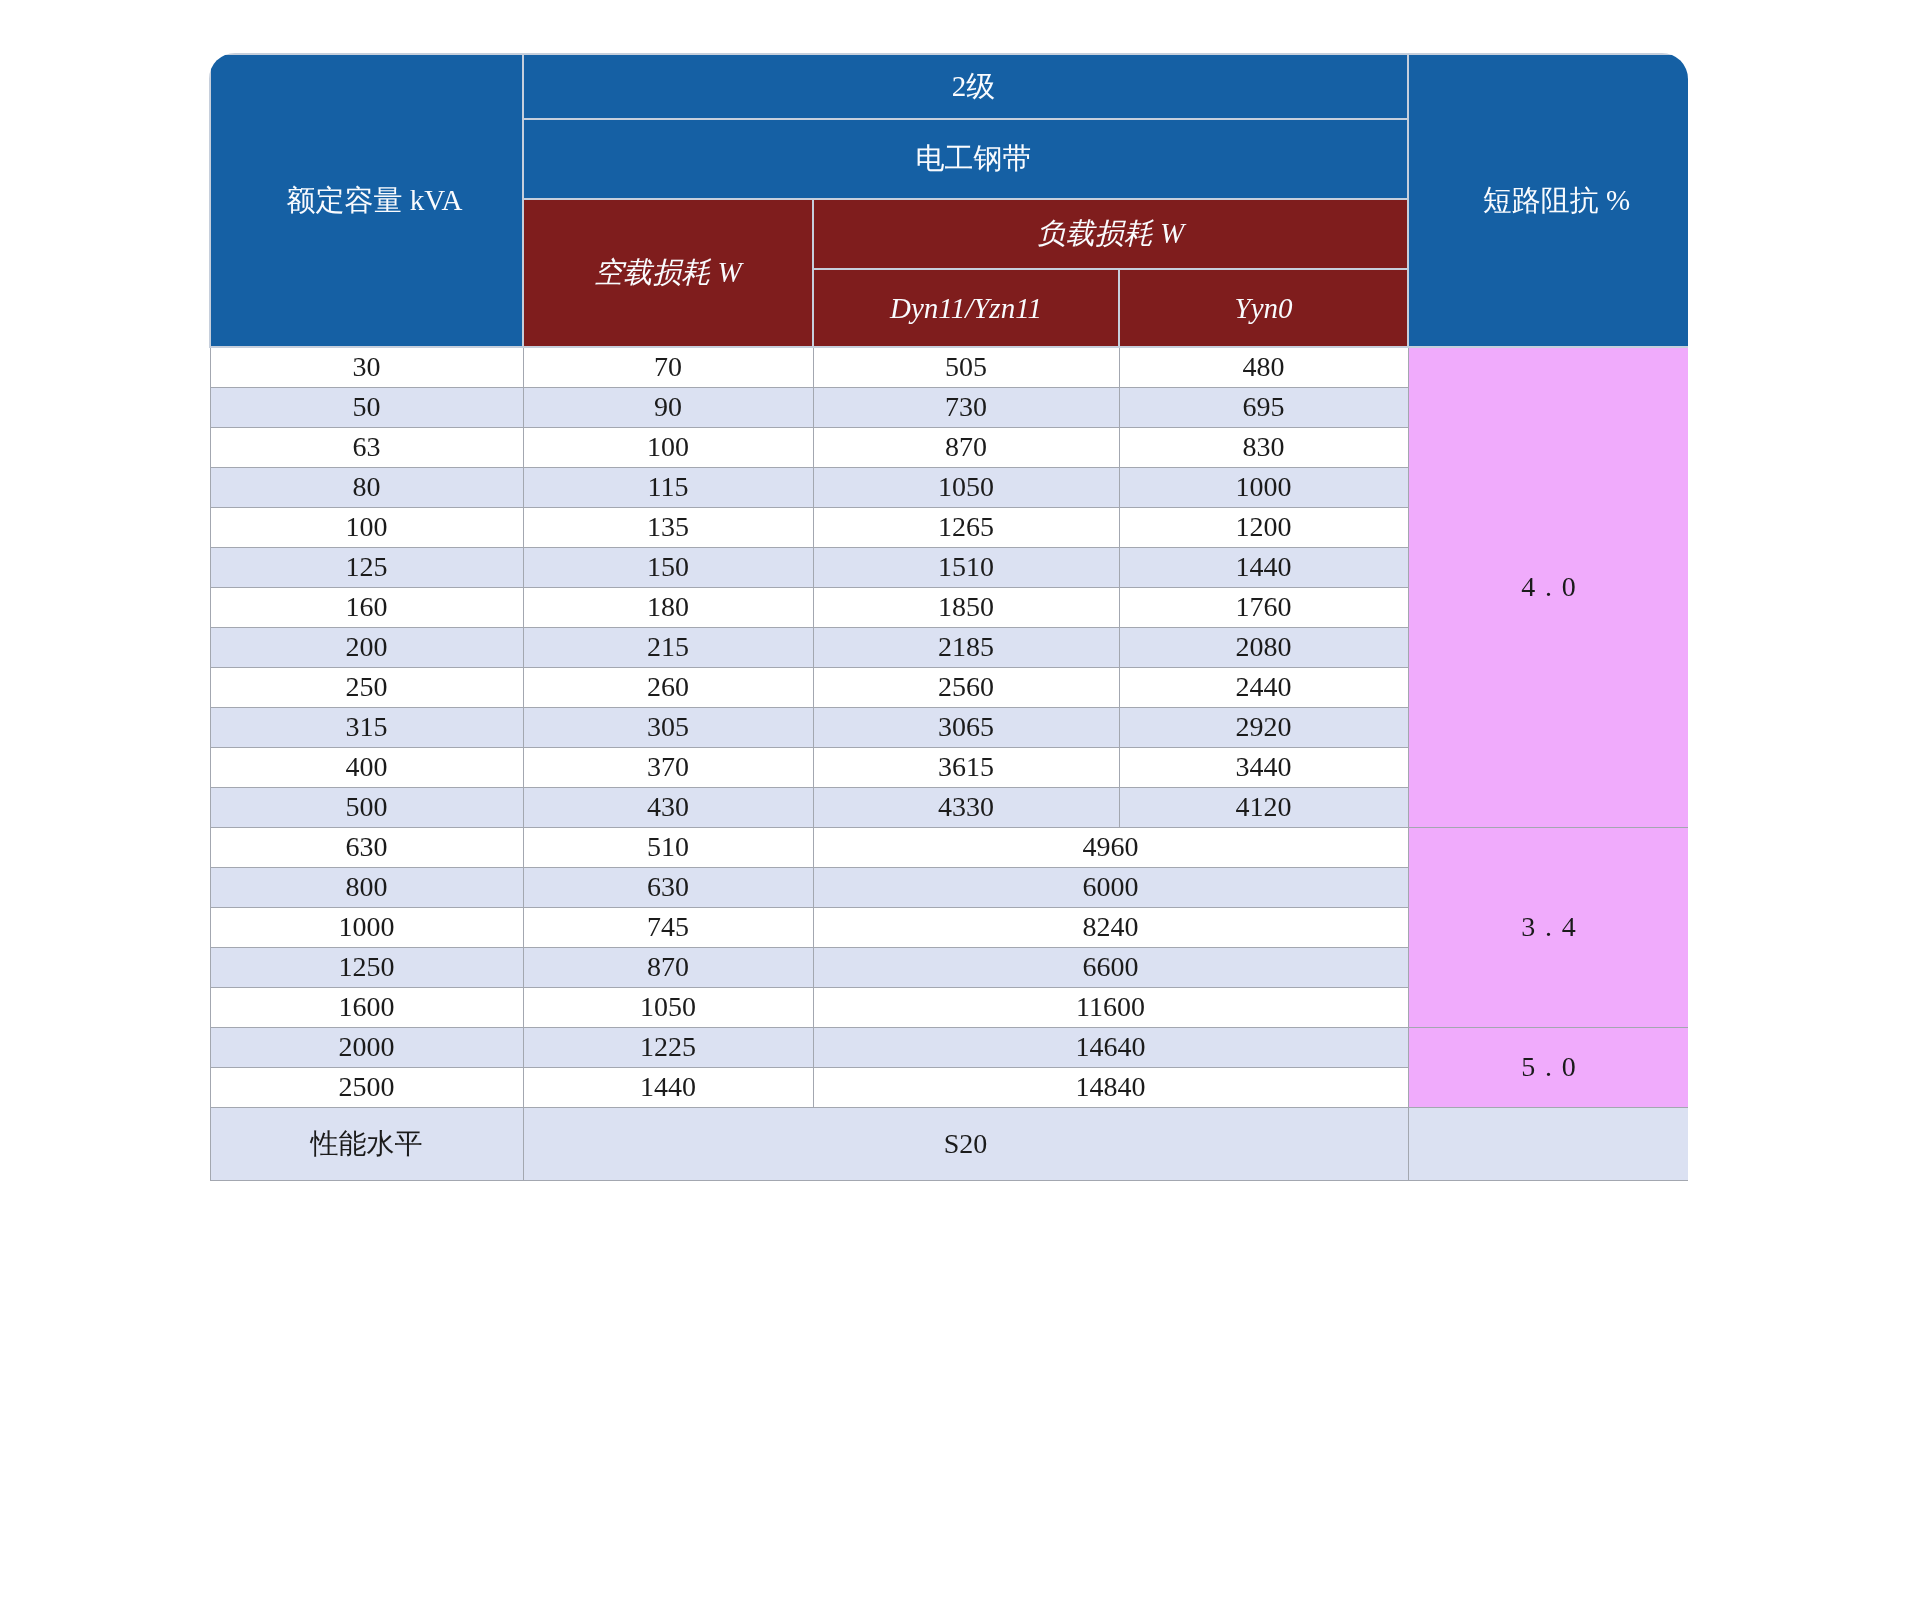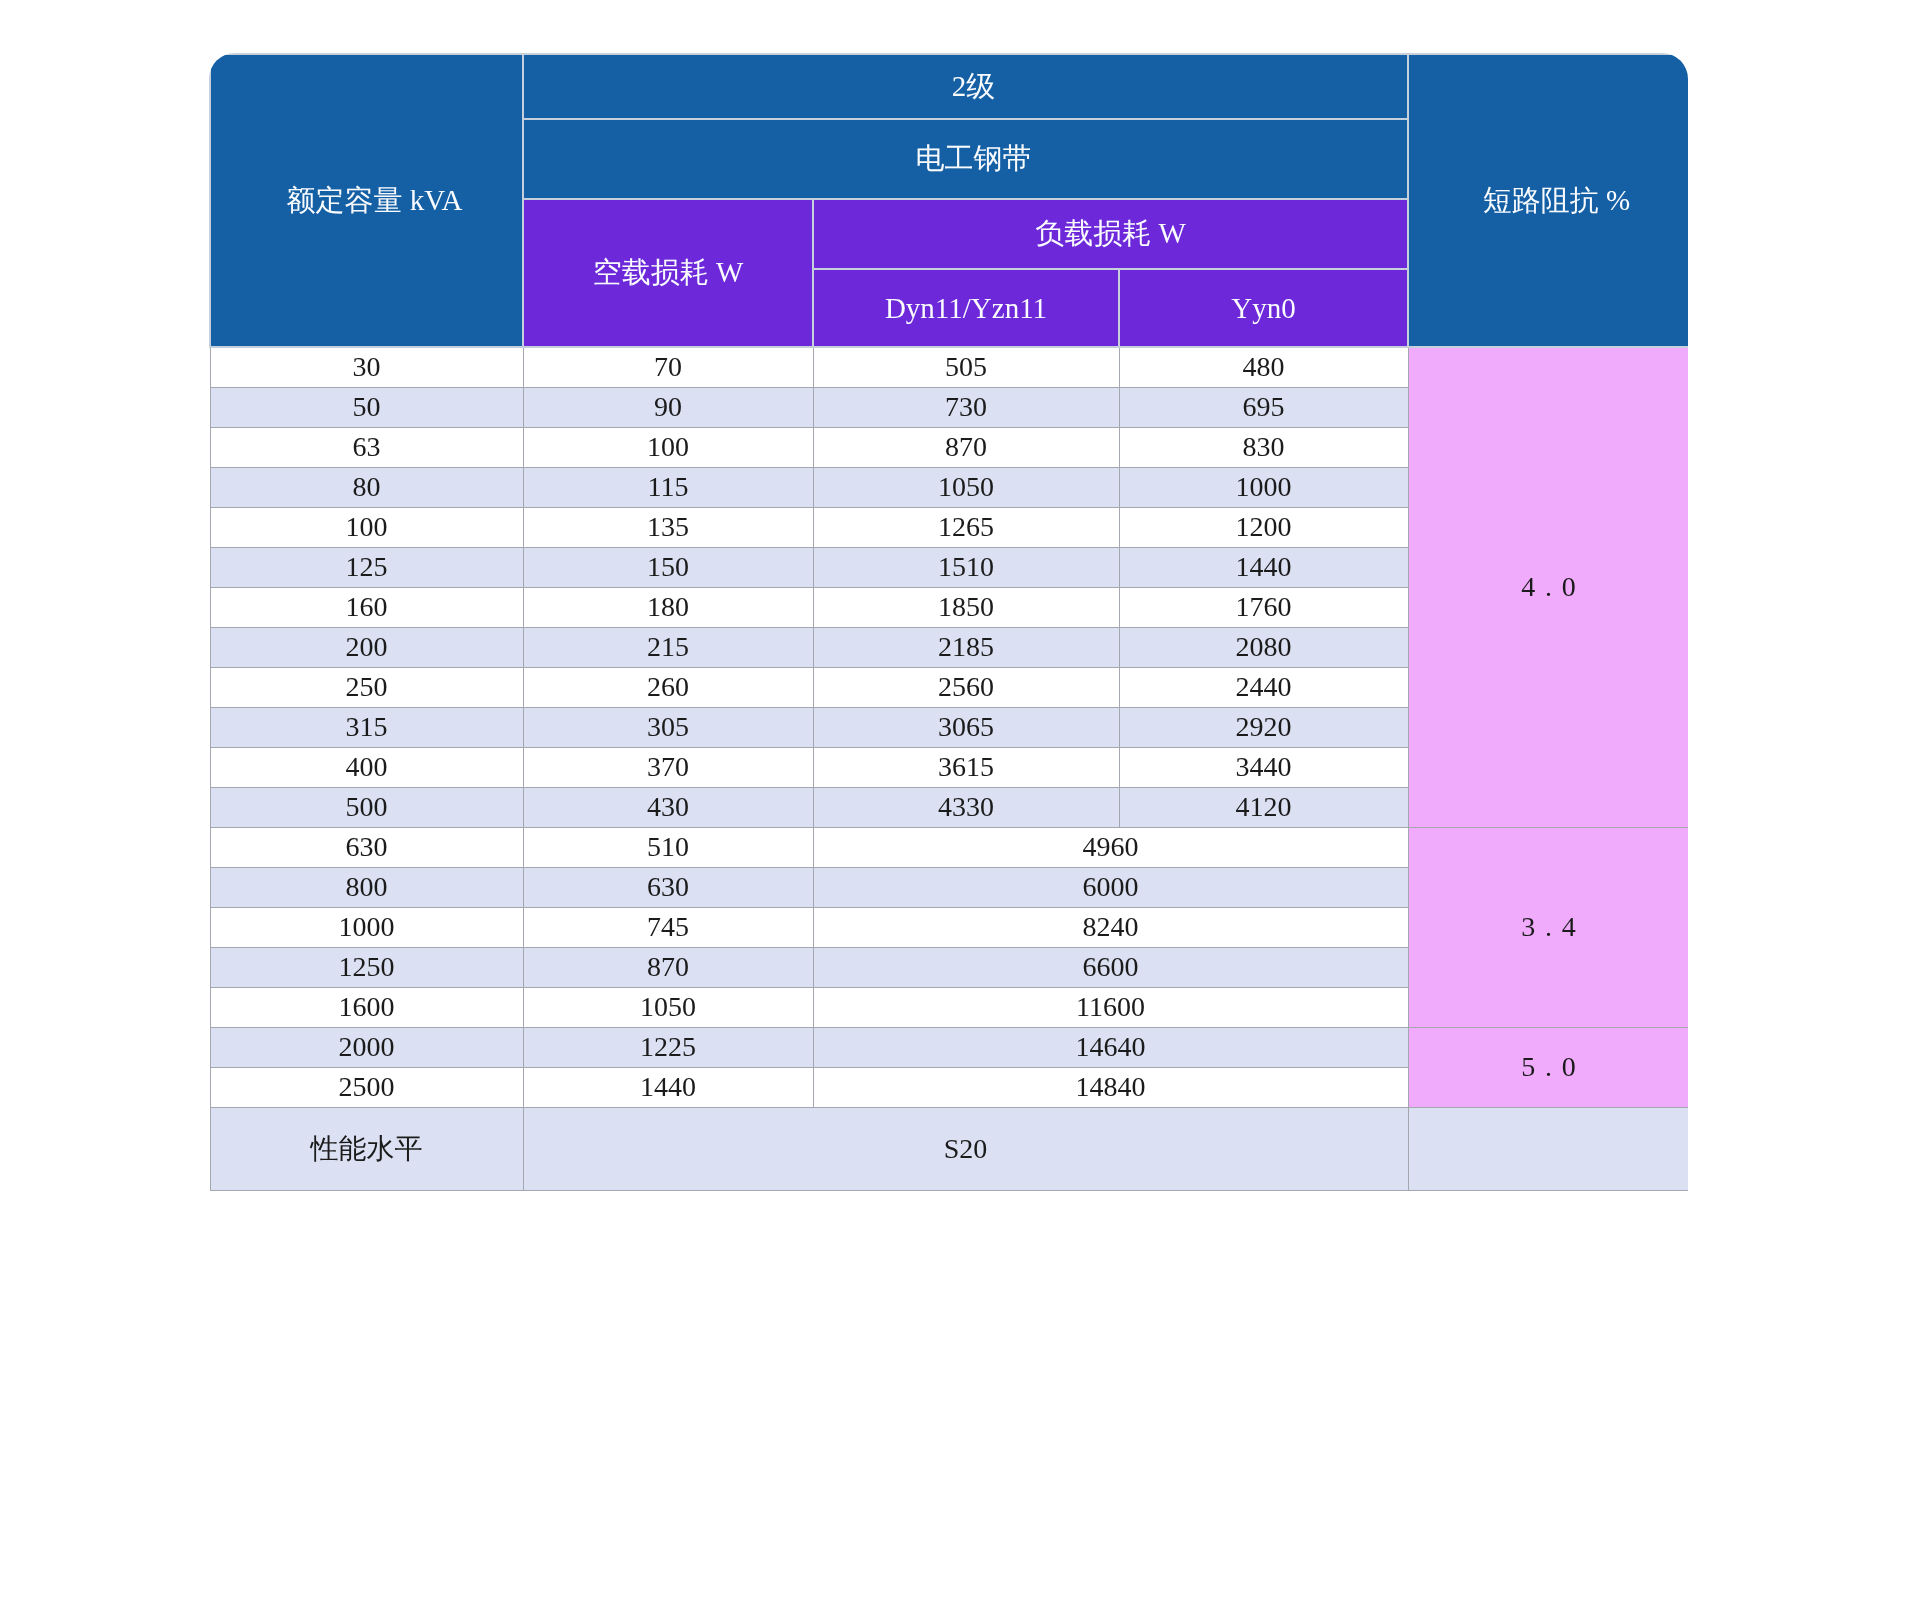--- a/index.html
+++ b/index.html
@@ -26,28 +26,28 @@
     color:#1b1b1b;
     padding:0;
     overflow:hidden;
   }
   thead td{
     border:2px solid #c6cfdc;
     color:#f9fbfe;
     font-weight:normal;
   }
   .dark{background:#1560a4;font-size:29px;padding-left:16px;}
-  .mid{background:#6d28d9;font-size:29px;}
+  .mid{background:#7f1d1d;font-size:29px;font-style:italic;}
   thead tr:nth-child(1){height:65px;}
   thead tr:nth-child(2){height:80px;margin-top:48px;}
   thead tr:nth-child(3){height:70px;}
   thead tr:nth-child(4){height:78px;}
   tbody tr{height:40px;background:#ffffff;}
   tbody tr:nth-child(even){background:#dbe1f2;}
-  tbody tr.footer{height:83px;}
+  tbody tr.footer{height:73px;}
   td.imp{
     background:#f0abfc;
     letter-spacing:0.35em;
     text-indent:0.35em;
   }
   td.imp-footer{background:transparent;}
 </style>
 </head>
 <body>
 

